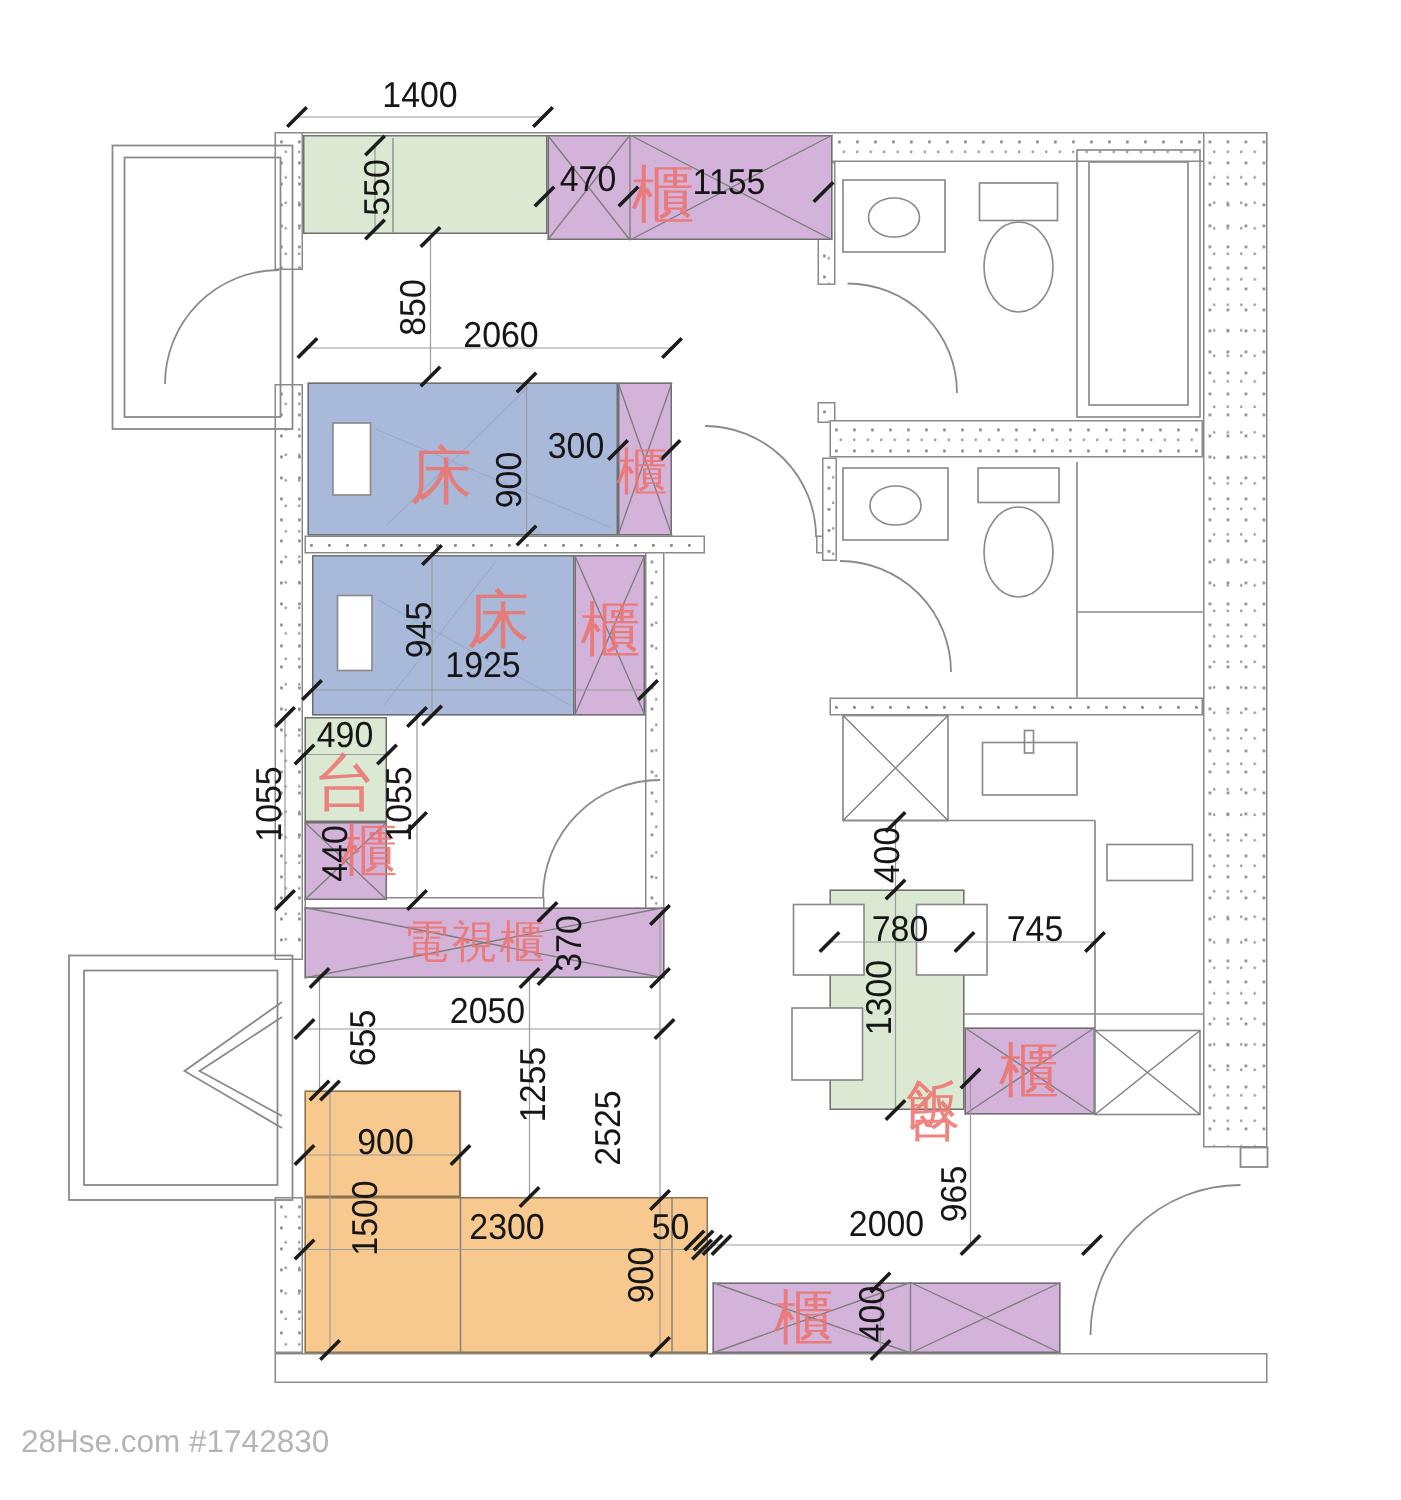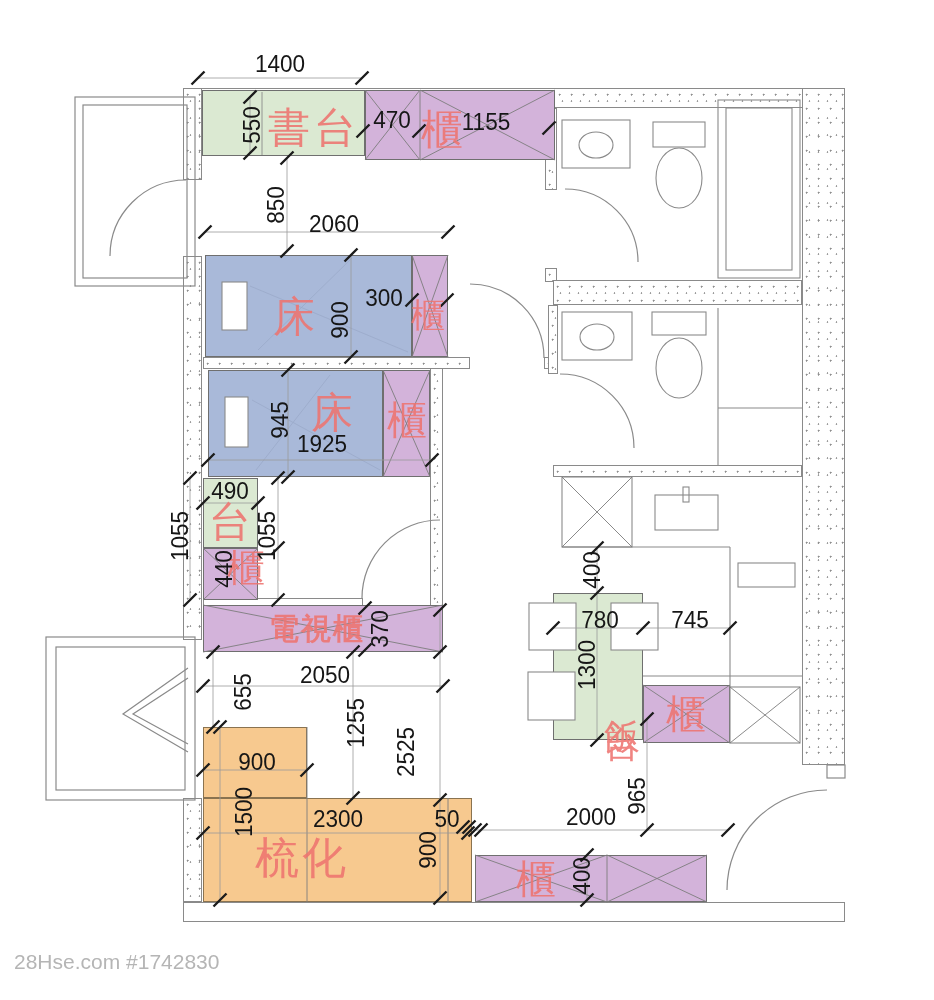--- a/index.html
+++ b/index.html
@@ -152,32 +152,30 @@
                M196.5,776.5 l13,-13 M300.5,776.5 l13,-13 M213.5,733.5 l13,-13 M213.5,906.5 l13,-13
                M196.5,839.5 l13,-13 M461.5,839.5 l13,-13 M580.5,861.5 l13,-13 M580.5,906.5 l13,-13
                M358.5,614.5 l13,-13 M358.5,656.5 l13,-13 M356.5,137.5 l13,-13 M412.5,137.5 l13,-13
                M542.5,134.5 l13,-13
                M468.5,836.5 l13,-13 M474.5,836.5 l13,-13 M456.5,833.5 l13,-13 M462.5,833.5 l13,-13"></path>
     </g>
 
     <path d="M262,92 V155" stroke="#8a8a8a" stroke-width="0.9" fill="none"></path>
   </svg>
 
-  <span class="flabel" style="left:314px;top:128px;font-size:42px;letter-spacing:4px;">書台</span>
   <span class="flabel" style="left:442px;top:130px;font-size:42px;">櫃</span>
   <span class="flabel" style="left:294px;top:317px;font-size:42px;">床</span>
   <span class="flabel" style="left:428px;top:315px;font-size:34px;">櫃</span>
   <span class="flabel" style="left:332px;top:413px;font-size:42px;">床</span>
   <span class="flabel" style="left:407px;top:420px;font-size:40px;">櫃</span>
   <span class="flabel" style="left:230px;top:522px;font-size:42px;">台</span>
   <span class="flabel" style="left:246px;top:568px;font-size:38px;">櫃</span>
-  <span class="flabel" style="left:317px;top:629px;font-size:30px;letter-spacing:2px;font-weight:bold;">電視櫃</span>
+  <span class="flabel" style="left:317px;top:629px;font-size:30px;letter-spacing:2px;">電視櫃</span>
   <span class="flabel vert" style="left:622px;top:697px;font-size:36px;">飯台</span>
   <span class="flabel" style="left:686px;top:714px;font-size:40px;">櫃</span>
-  <span class="flabel" style="left:302px;top:858px;font-size:44px;letter-spacing:3px;">梳化</span>
   <span class="flabel" style="left:536px;top:879px;font-size:40px;">櫃</span>
 
   <span class="dim" style="left:280px;top:64px;">1400</span>
   <span class="dim v" style="left:252px;top:125px;">550</span>
   <span class="dim" style="left:392px;top:120px;">470</span>
   <span class="dim" style="left:486px;top:122px;">1155</span>
   <span class="dim v" style="left:276px;top:205px;">850</span>
   <span class="dim" style="left:334px;top:224px;">2060</span>
   <span class="dim v" style="left:340px;top:320px;">900</span>
   <span class="dim" style="left:384px;top:298px;">300</span>

